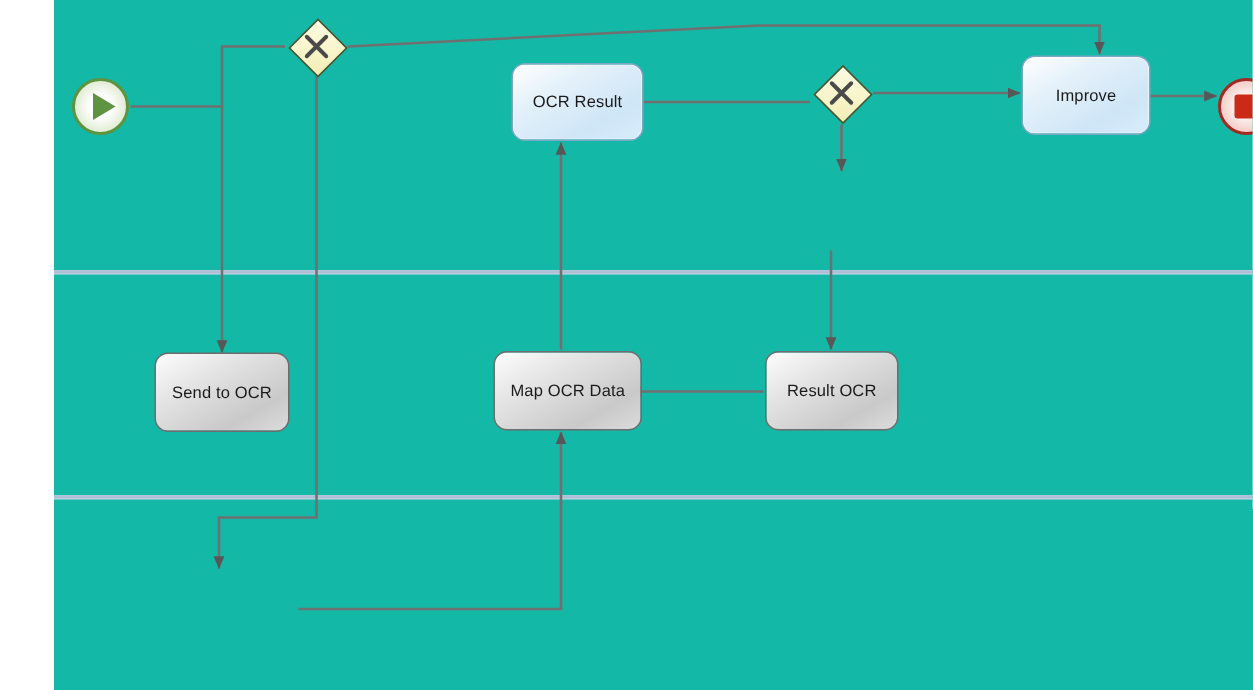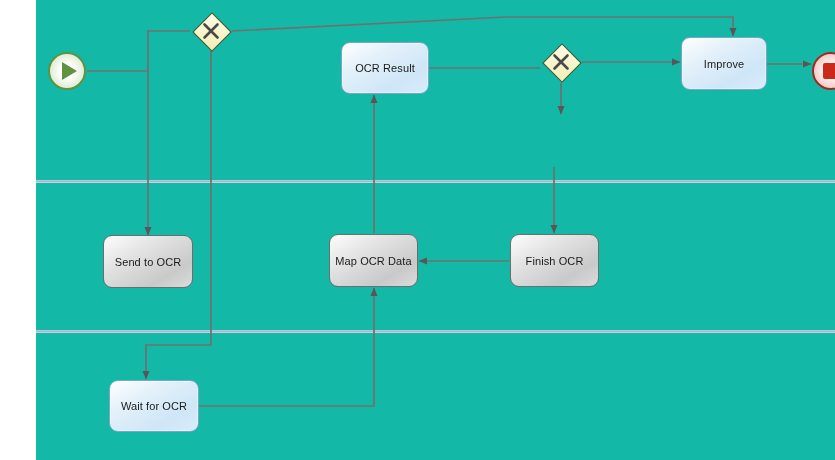--- a/index.html
+++ b/index.html
@@ -170,25 +170,22 @@
 
   <div class="task task-blue" style="left:645px; top:37px; width:86px; height:53px">
     <span>Improve</span>
   </div>
 
 
   <div class="task task-grey" style="left:67px; top:235px; width:90px; height:53px">
     <span>Send to OCR</span>
   </div>
 
-  <div class="task task-grey" style="left:293px; top:234px; width:89px; height:53px">
+  <div class="task task-grey" style="left:293px; top:234px; width:99px; height:53px">
     <span>Map OCR Data</span>
   </div>
 
   <div class="task task-grey" style="left:474px; top:234px; width:89px; height:53px">
-    <span>Finish OCR</span>
+    <span>Result OCR</span>
   </div>
 
-  <div class="task task-blue" style="left:73px; top:380px; width:90px; height:52px">
-    <span>Wait for OCR</span>
-  </div>
 
 </div>
 
 </body></html>

